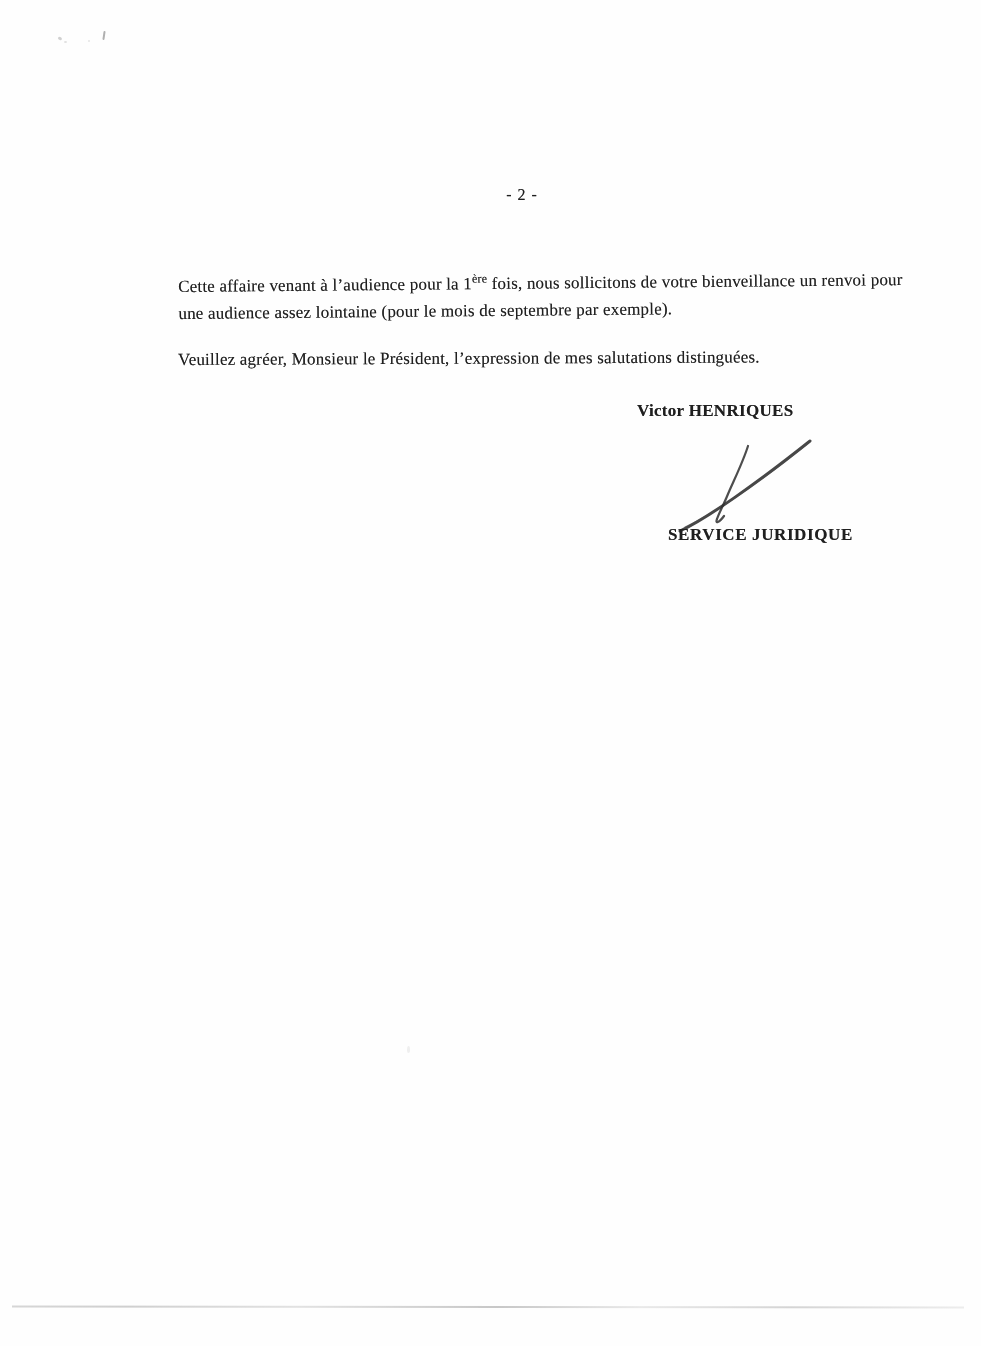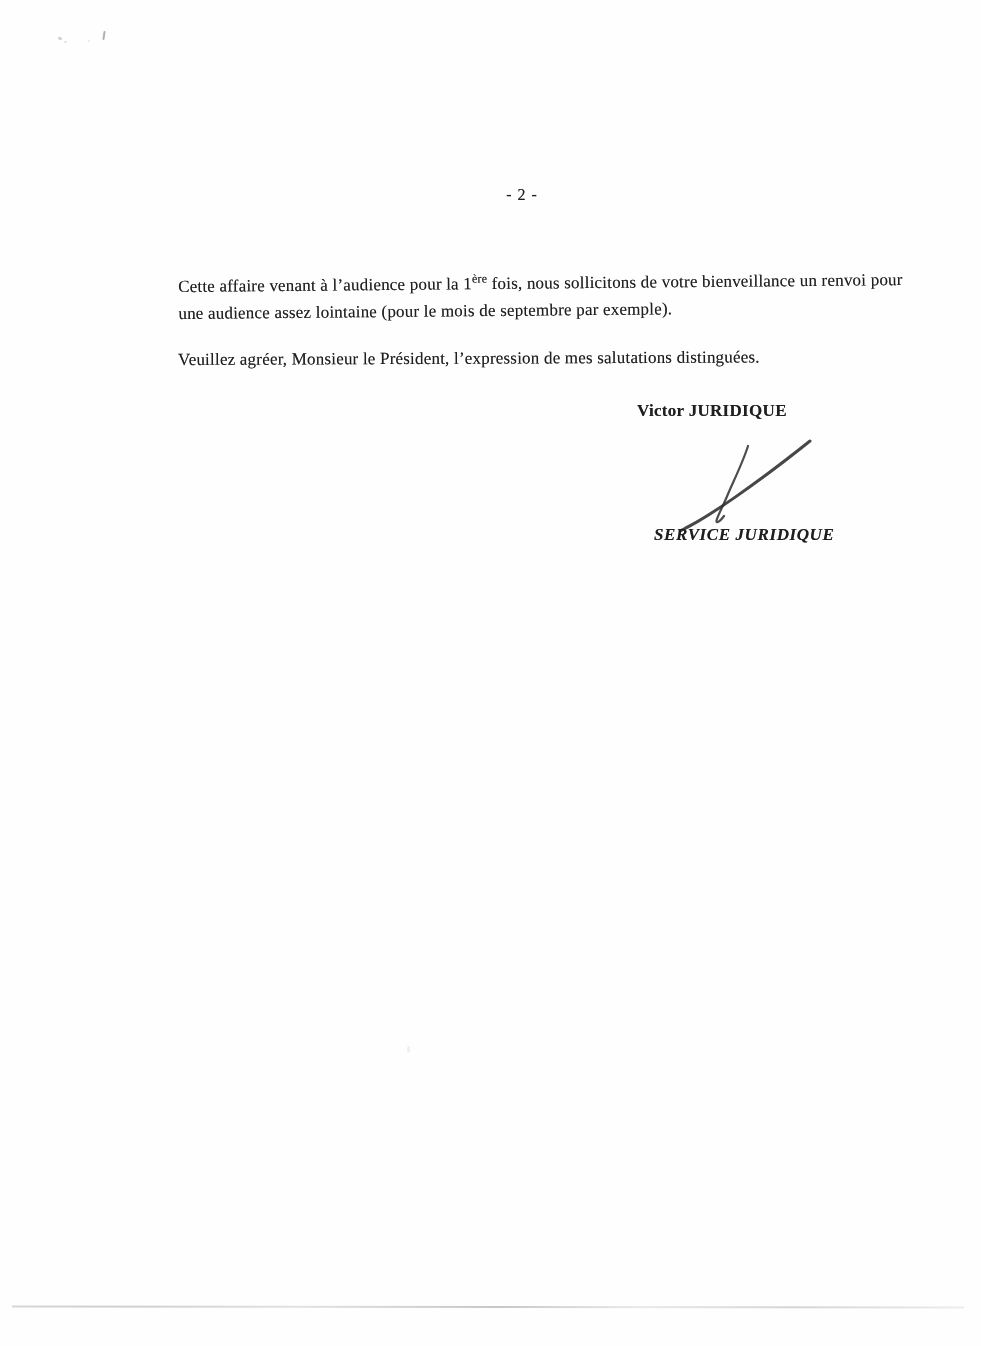--- a/index.html
+++ b/index.html
@@ -65,26 +65,25 @@
   }
   .signature-svg {
     position: absolute;
     left: 638px;
     top: 430px;
     width: 188px;
     height: 106px;
   }
   .signer-title {
     position: absolute;
-    left: 654px;
+    left: 668px;
     top: 525px;
     font-size: 17px;
     font-weight: bold;
     letter-spacing: 0.6px;
-    font-style: italic;
   }
   
   .speck {
     position: absolute;
     background: #9a9a9a;
     border-radius: 50%;
   }
   .speck-a { left: 58px;  top: 37px;  width: 4px; height: 3px; opacity: 0.45; transform: rotate(20deg); border-radius: 40% 60% 50% 50%; }
   .speck-b { left: 64px;  top: 41px;  width: 3px; height: 2px; opacity: 0.30; }
   .speck-c { left: 88px;  top: 40px;  width: 2px; height: 2px; opacity: 0.25; }
@@ -117,21 +116,21 @@
   <div class="speck speck-c"></div>
   <div class="speck speck-d"></div>
   <div class="speck speck-e"></div>
 
   <div class="page-number scan-text">- 2 -</div>
 
   <p class="para1 scan-text"><span>Cette affaire venant à l’audience pour la 1</span><sup>ère</sup><span> fois, nous sollicitons de votre bienveillance un renvoi pour une audience assez lointaine (pour le mois de septembre par exemple).</span></p>
 
   <p class="para2 scan-text">Veuillez agréer, Monsieur le Président, l’expression de mes salutations distinguées.</p>
 
-  <div class="signer-name scan-text">Victor JURIDIQUE</div>
+  <div class="signer-name scan-text">Victor HENRIQUES</div>
 
   <svg class="signature-svg" viewBox="0 0 188 106" aria-hidden="true">
 
     <path d="M42,101 C68,89 118,54 172,11" fill="none" stroke="#2e2e2e" stroke-width="3" stroke-linecap="round" opacity="0.88"></path>
     <path d="M47,97 C74,85 124,51 168,15" fill="none" stroke="#4a4a4a" stroke-width="1.3" stroke-linecap="round" opacity="0.55"></path>
 
     <path d="M110,16 C105,32 96,50 90,64 C86,74 81,83 79,89 C77,94 81,93 86,86" fill="none" stroke="#2e2e2e" stroke-width="2.2" stroke-linecap="round" opacity="0.85"></path>
   </svg>
 
   <div class="signer-title scan-text">SERVICE JURIDIQUE</div>

